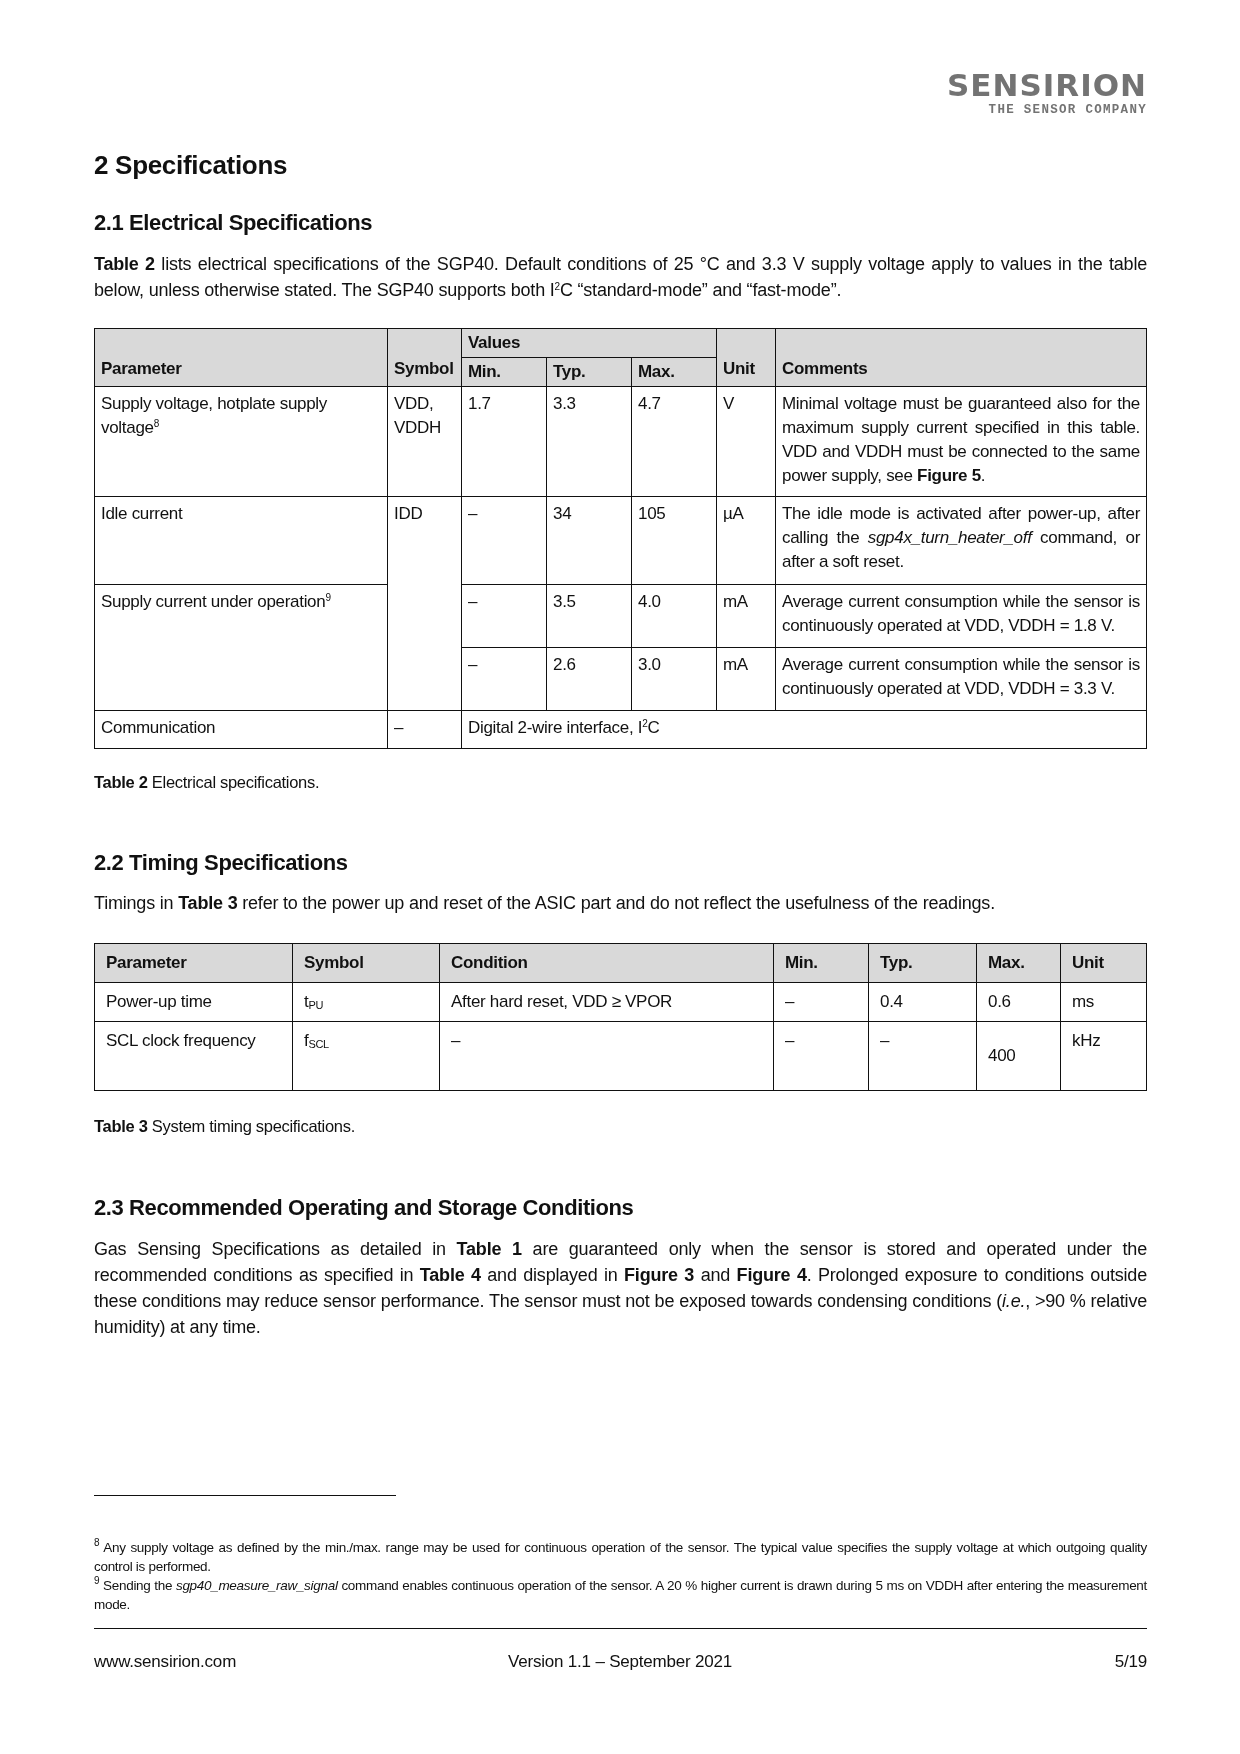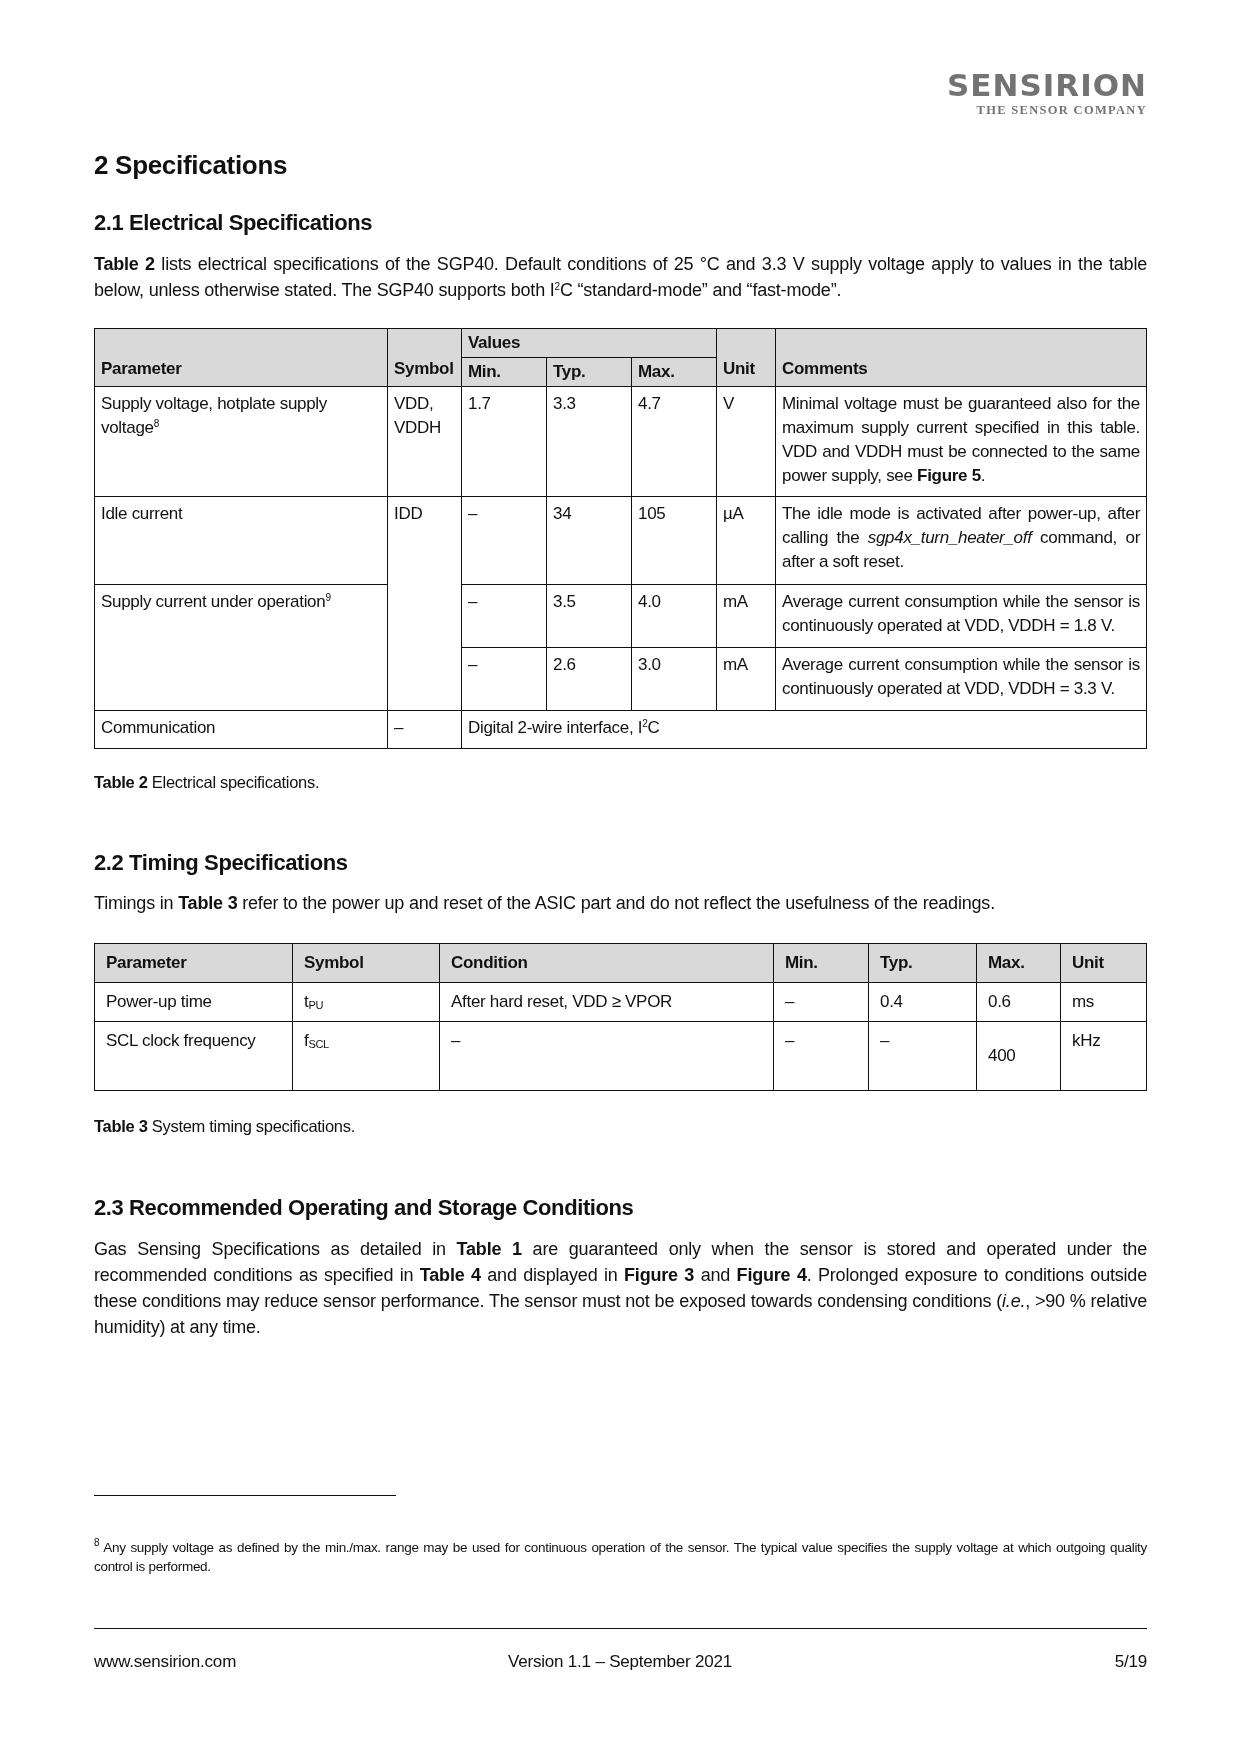--- a/index.html
+++ b/index.html
@@ -1,21 +1,21 @@
 <!DOCTYPE html>
 <html><head>
 <meta charset="utf-8">
 <style>
   html, body { margin: 0; padding: 0; background: #ffffff; }
   body { width: 1240px; height: 1754px; position: relative; overflow: hidden;
          font-family: "Liberation Sans", sans-serif; color: #111; }
   .abs { position: absolute; }
   .logo { left: 905px; top: 68px; width: 242px; text-align: right; color: #737373; }
   .logo .name { font-family: "DejaVu Sans", sans-serif; font-weight: bold; font-size: 31px; letter-spacing: 1px; line-height: 34px; }
-  .logo .tag { font-family: Liberation Serif, serif; font-weight: bold; font-size: 12.5px; letter-spacing: 1.3px; line-height: 16px; }
+  .logo .tag { font-family: Liberation Mono, monospace; font-weight: bold; font-size: 12.5px; letter-spacing: 1.3px; line-height: 16px; }
   h1 { position: absolute; left: 94px; top: 150px; margin: 0; font-size: 26px; font-weight: bold; letter-spacing: -0.3px; }
   h2 { position: absolute; left: 94px; margin: 0; font-size: 22px; font-weight: bold; letter-spacing: -0.4px; }
   p.body { position: absolute; left: 94px; width: 1053px; margin: 0; font-size: 18px; line-height: 26px; text-align: justify; letter-spacing: -0.2px; }
   b { font-weight: bold; }
   table { position: absolute; left: 94px; width: 1053px; border-collapse: collapse; font-size: 17px; letter-spacing: -0.3px; }
   td, th { border: 1.4px solid #111; padding: 5px 6px; vertical-align: top; text-align: left; line-height: 24px; }
   th { background: #d9d9d9; font-weight: bold; }
   .caption { position: absolute; left: 94px; font-size: 16.5px; letter-spacing: -0.3px; }
   .fn-rule { position: absolute; left: 94px; top: 1495px; width: 302px; border-top: 1.4px solid #111; }
   .footnotes { position: absolute; left: 94px; top: 1538px; width: 1053px; font-size: 13.5px; line-height: 19px; text-align: justify; letter-spacing: -0.3px; }
@@ -148,18 +148,19 @@
   </table>
 
 <div class="caption" style="top:1117px;"><b>Table 3</b><span> System timing specifications.</span></div>
 
 <h2 style="top:1195px;">2.3 Recommended Operating and Storage Conditions</h2>
 <p class="body" style="top:1236px;"><span>Gas Sensing Specifications as detailed in </span><b>Table 1</b><span> are guaranteed only when the sensor is stored and operated under the recommended conditions as specified in </span><b>Table 4</b><span> and displayed in </span><b>Figure 3</b><span> and </span><b>Figure 4</b><span>. Prolonged exposure to conditions outside these conditions may reduce sensor performance. The sensor must not be exposed towards condensing conditions (</span><i>i.e.</i><span>, &gt;90 % relative humidity) at any time.</span></p>
 
 <div class="fn-rule"></div>
 <div class="footnotes">
   <div><sup>8</sup><span> Any supply voltage as defined by the min./max. range may be used for continuous operation of the sensor. The typical value specifies the supply voltage at which outgoing quality control is performed.</span></div>
+  <div><sup>9</sup><span> Sending the </span><i>sgp40_measure_raw_signal</i><span> command enables continuous operation of the sensor. A 20 % higher current is drawn during 5 ms on VDDH after entering the measurement mode.</span></div>
 </div>
 
 <div class="footer-rule"></div>
 <div class="footer" style="left:94px;">www.sensirion.com</div>
 <div class="footer" style="left:508px;">Version 1.1 – September 2021</div>
 <div class="footer" style="right:93px;">5/19</div>
 
 </body></html>

